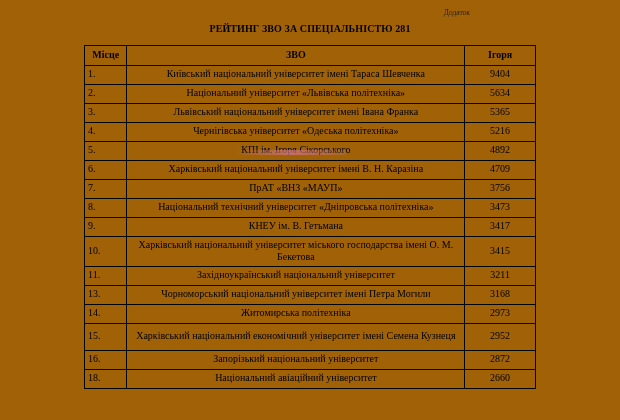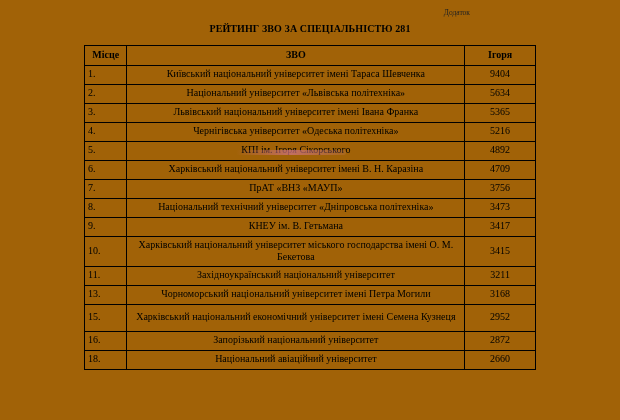--- a/index.html
+++ b/index.html
@@ -159,20 +159,25 @@
           <tr class="r-norm">
             <td class="place">11.</td>
             <td class="name">Західноукраїнський національний університет</td>
             <td class="score">3211</td>
           </tr>
           <tr class="r-norm">
             <td class="place">13.</td>
             <td class="name">Чорноморський національний університет імені Петра Могили</td>
             <td class="score">3168</td>
           </tr>
+          <tr class="r-norm">
+            <td class="place">14.</td>
+            <td class="name">Житомирська політехніка</td>
+            <td class="score">2973</td>
+          </tr>
           <tr class="r-tall">
             <td class="place">15.</td>
             <td class="name">Харківський національний економічний університет імені Семена Кузнеця</td>
             <td class="score">2952</td>
           </tr>
           <tr class="r-norm">
             <td class="place">16.</td>
             <td class="name">Запорізький національний університет</td>
             <td class="score">2872</td>
           </tr>

